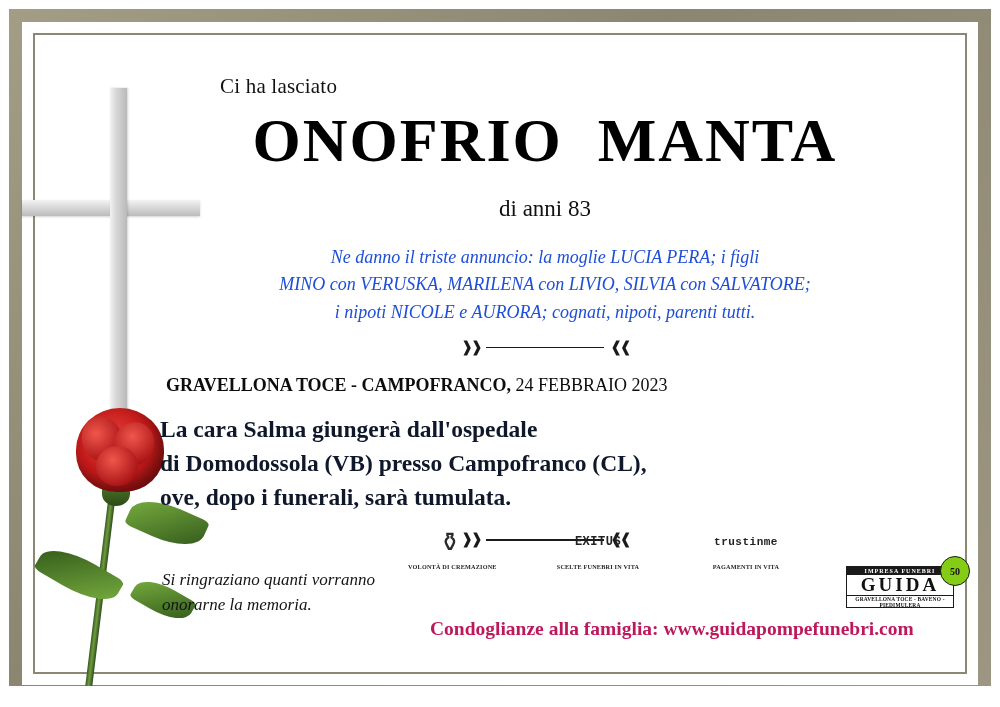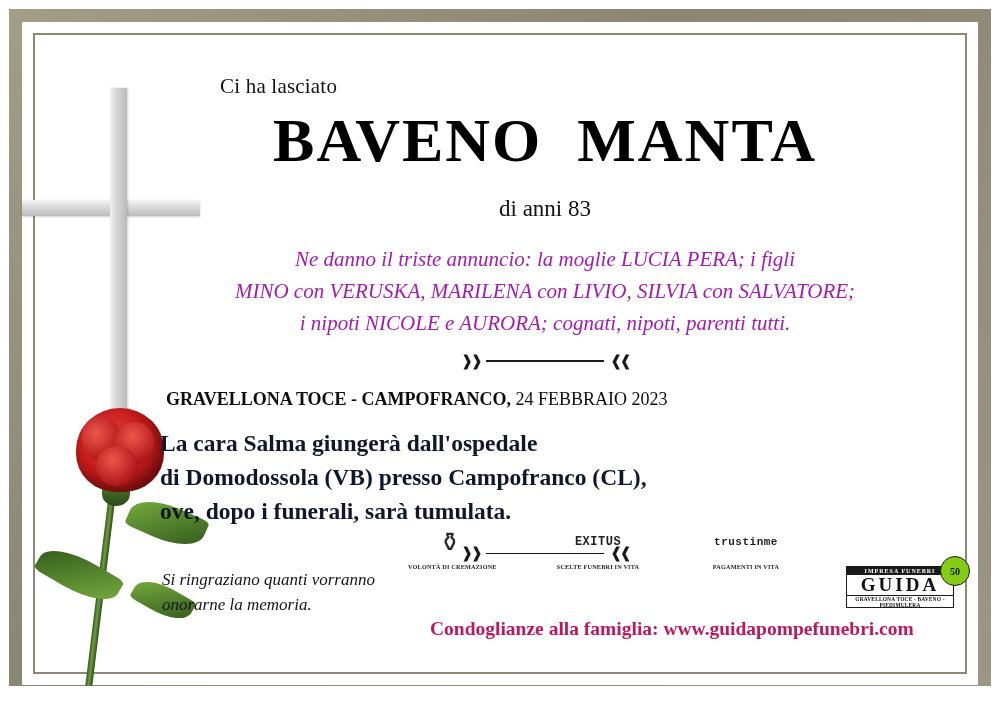--- a/index.html
+++ b/index.html
@@ -137,23 +137,23 @@
   }
   .age {
     text-align: center;
     font-size: 23px;
     color: #111111;
     margin: 20px 0 0 0;
   }
   .annuncio {
     text-align: center;
     font-style: italic;
-    font-size: 21px;
+    font-size: 18px;
     line-height: 1.52;
-    color: #a21caf;
+    color: #1d4ed8;
     margin: 22px 18px 0 18px;
   }
   .divider {
     display: flex;
     align-items: center;
     justify-content: center;
     gap: 6px;
     margin: 14px 0 0 0;
     color: #1a1a1a;
   }
@@ -290,21 +290,21 @@
     <div class="bloom"></div>
     <div class="petal p1"></div>
     <div class="petal p2"></div>
     <div class="petal p3"></div>
   </div>
 
   <div class="content">
 
     <div class="line-ci">Ci ha lasciato</div>
 
-    <div class="name">BAVENO  MANTA</div>
+    <div class="name">ONOFRIO  MANTA</div>
 
     <div class="age">di anni 83</div>
 
     <div class="annuncio">
       <div>Ne danno il triste annuncio: la moglie LUCIA PERA; i figli</div>
       <div>MINO con VERUSKA, MARILENA con LIVIO, SILVIA con SALVATORE;</div>
       <div>i nipoti NICOLE e AURORA; cognati, nipoti, parenti tutti.</div>
     </div>
 
     <div class="divider">

